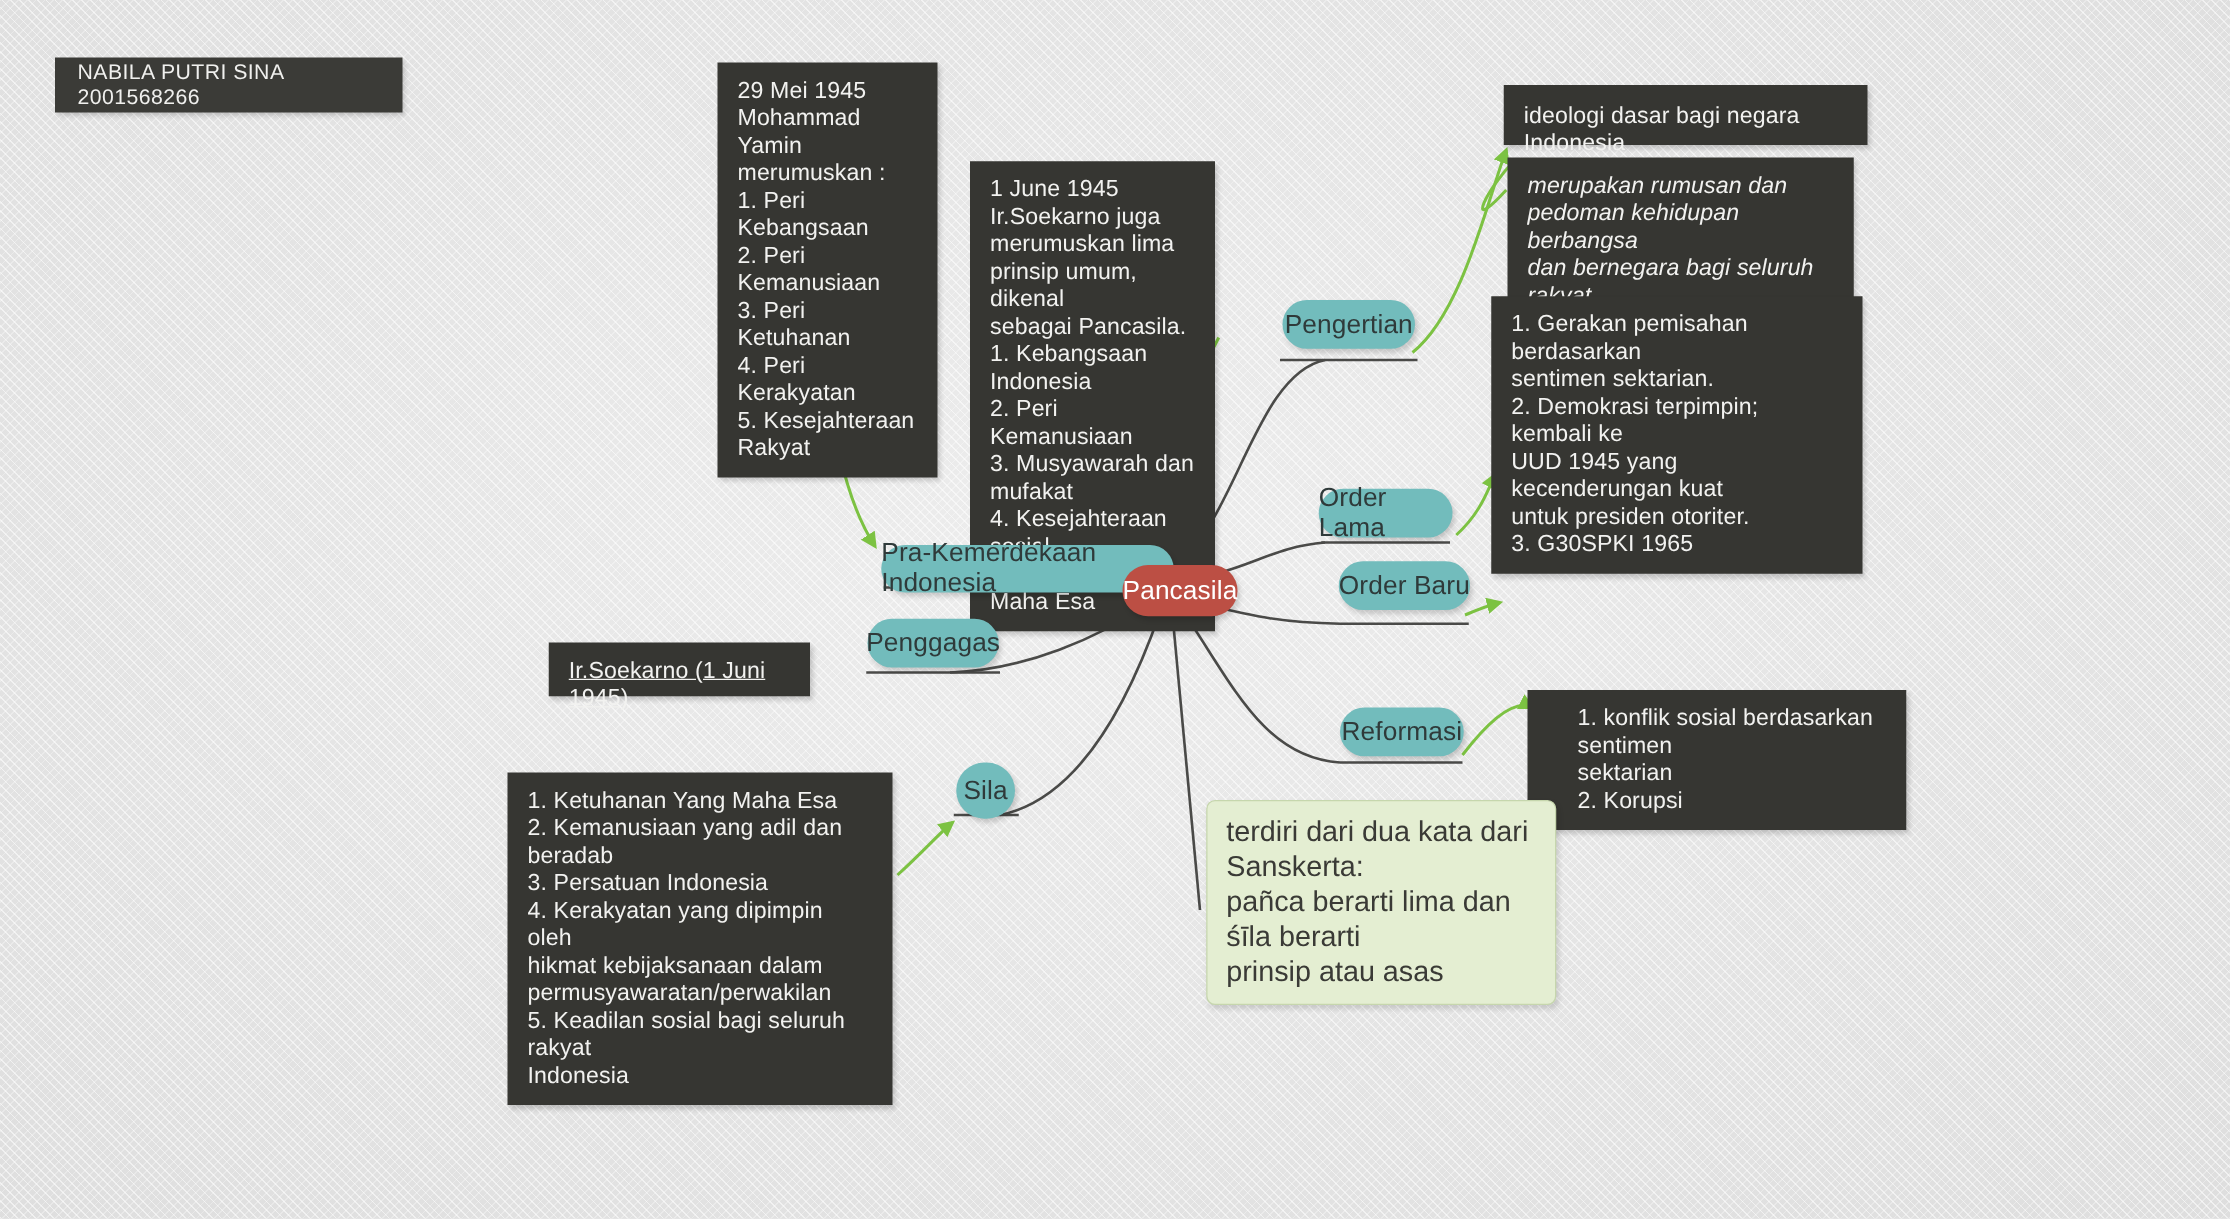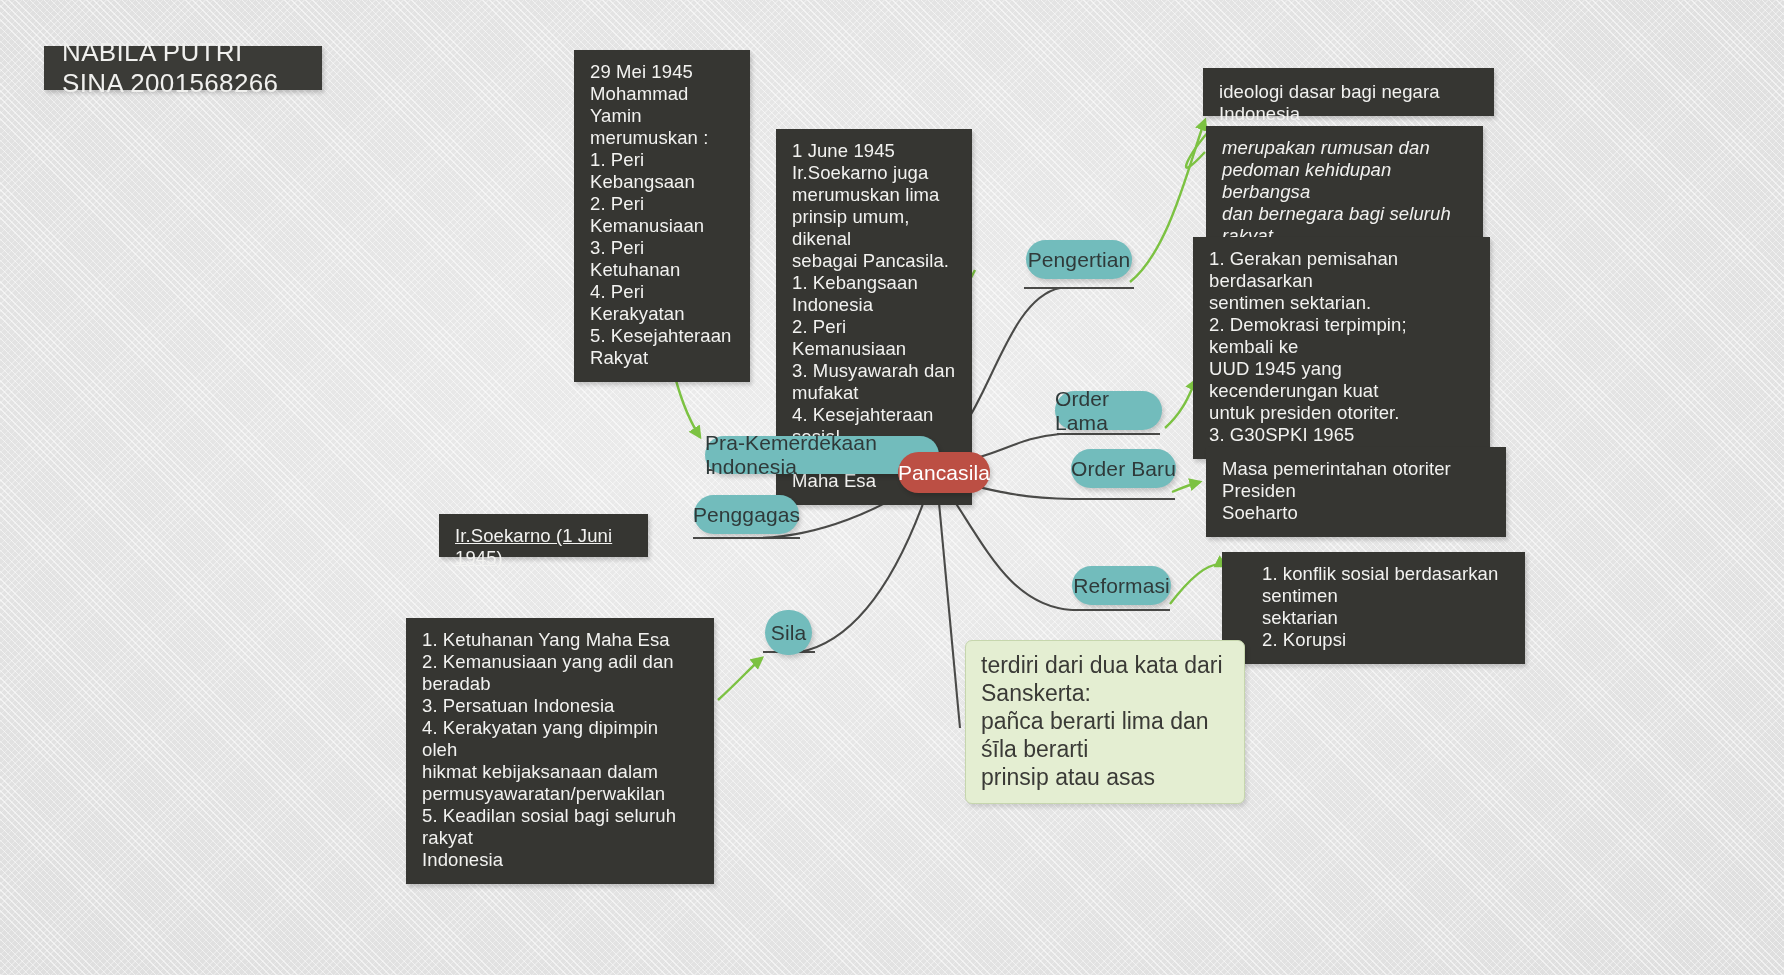--- a/index.html
+++ b/index.html
@@ -71,21 +71,21 @@
     z-index: 6;
   }
   #title-box {
     position: absolute;
     background: #3b3b37;
     color: #f0f0ee;
     box-sizing: border-box;
     display: flex;
     align-items: center;
     padding: 0 18px;
-    font-size: 26px;
+    font-size: 17px;
     letter-spacing: 0.35px;
     box-shadow: 2px 3px 4px rgba(0,0,0,0.18);
   }
 </style>
 </head>
 <body>
 
 <div id="canvas">
 
   <svg id="edges" viewBox="0 0 1784 975" xmlns="http://www.w3.org/2000/svg">
@@ -161,22 +161,20 @@
 dan bernegara bagi seluruh rakyat
 Indonesia.</div>
 
   <div class="dark-box" style="left:1193px; top:237px; width:297px;">1. Gerakan pemisahan berdasarkan
 sentimen sektarian.
 2. Demokrasi terpimpin; kembali ke
 UUD 1945 yang kecenderungan kuat
 untuk presiden otoriter.
 3. G30SPKI 1965</div>
 
-  <div class="dark-box" style="left:1206px; top:447px; width:300px;">Masa pemerintahan otoriter Presiden
-Soeharto</div>
 
   <div class="dark-box" style="left:1222px; top:552px; width:303px;padding-left:40px;">1. konflik sosial berdasarkan sentimen
 sektarian
 2. Korupsi</div>
 
   <div class="dark-box" style="left:439px; top:514px; width:209px; height:43px; padding-top:11px;text-decoration:underline;">Ir.Soekarno (1 Juni 1945)</div>
 
   <div class="dark-box" style="left:406px; top:618px; width:308px;">1. Ketuhanan Yang Maha Esa
 2. Kemanusiaan yang adil dan beradab
 3. Persatuan Indonesia

